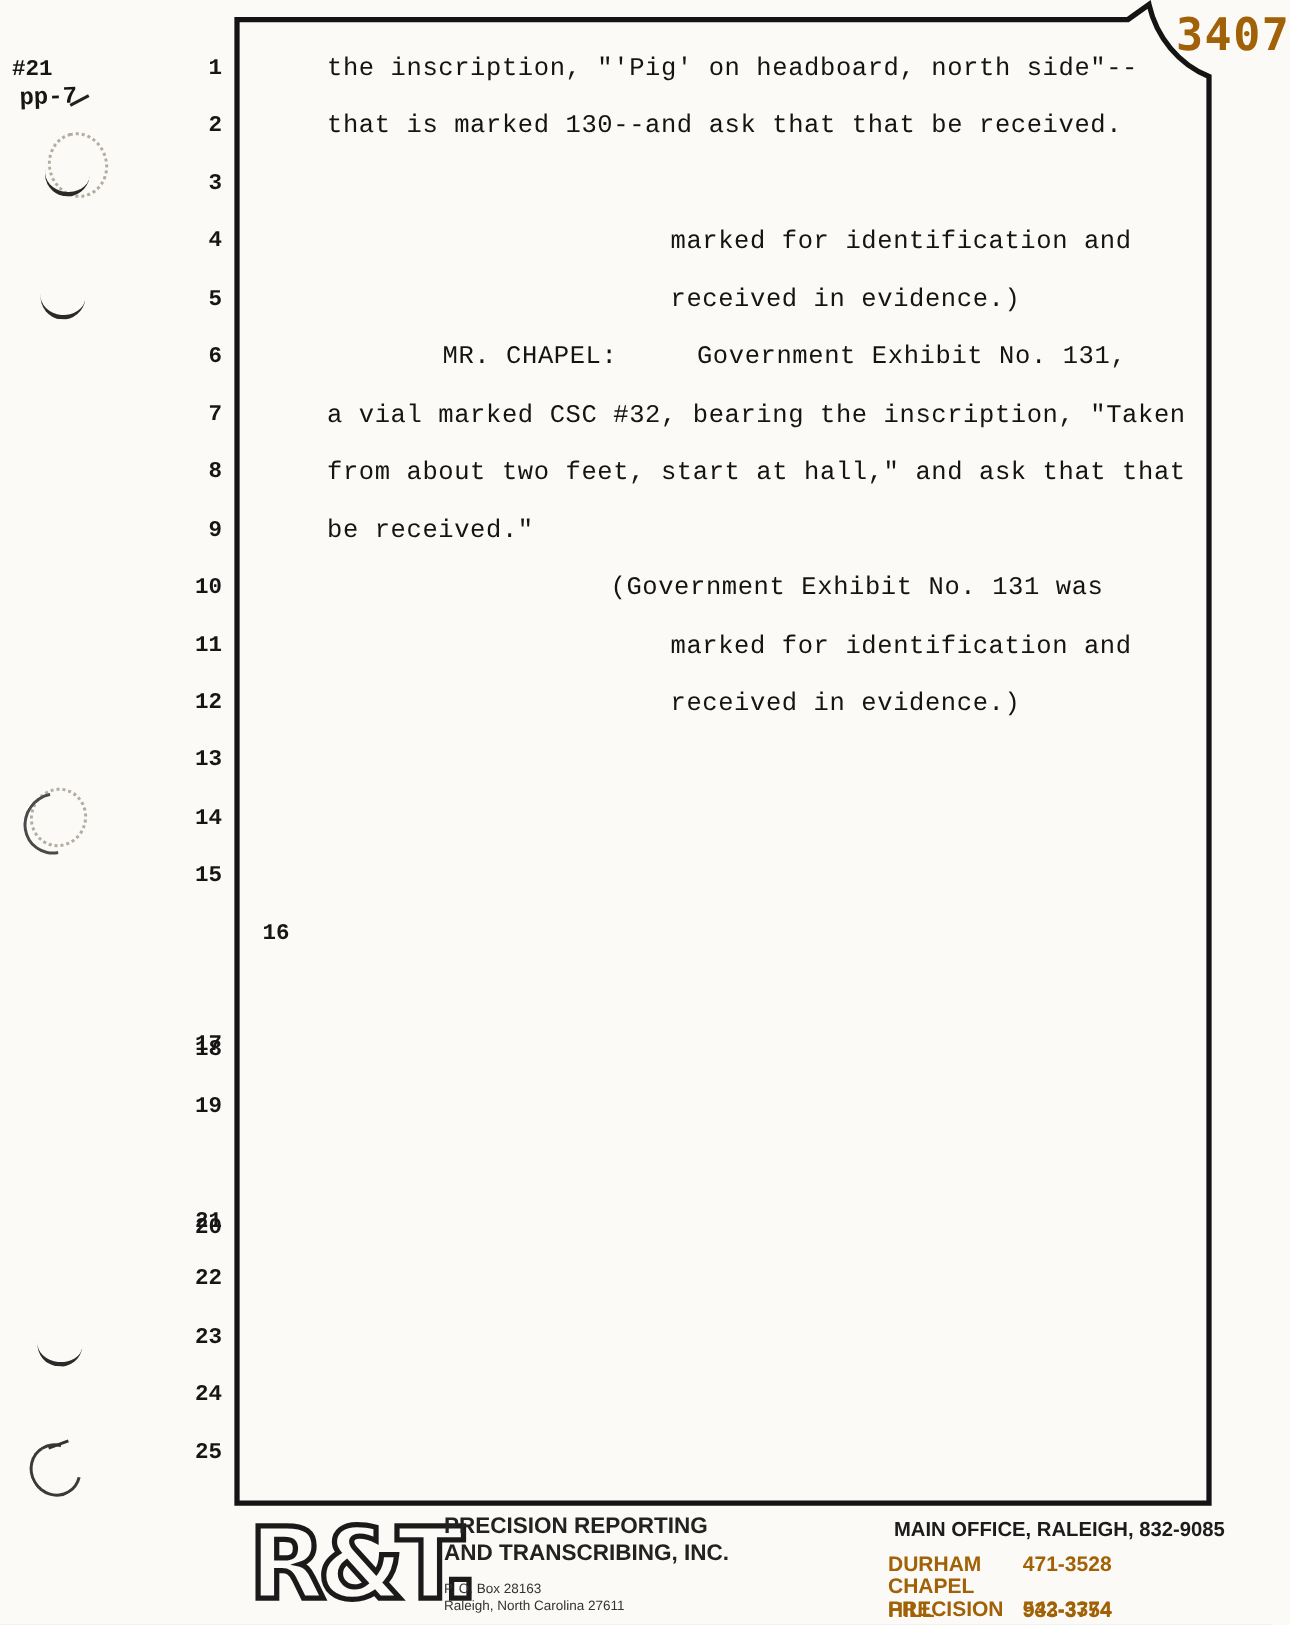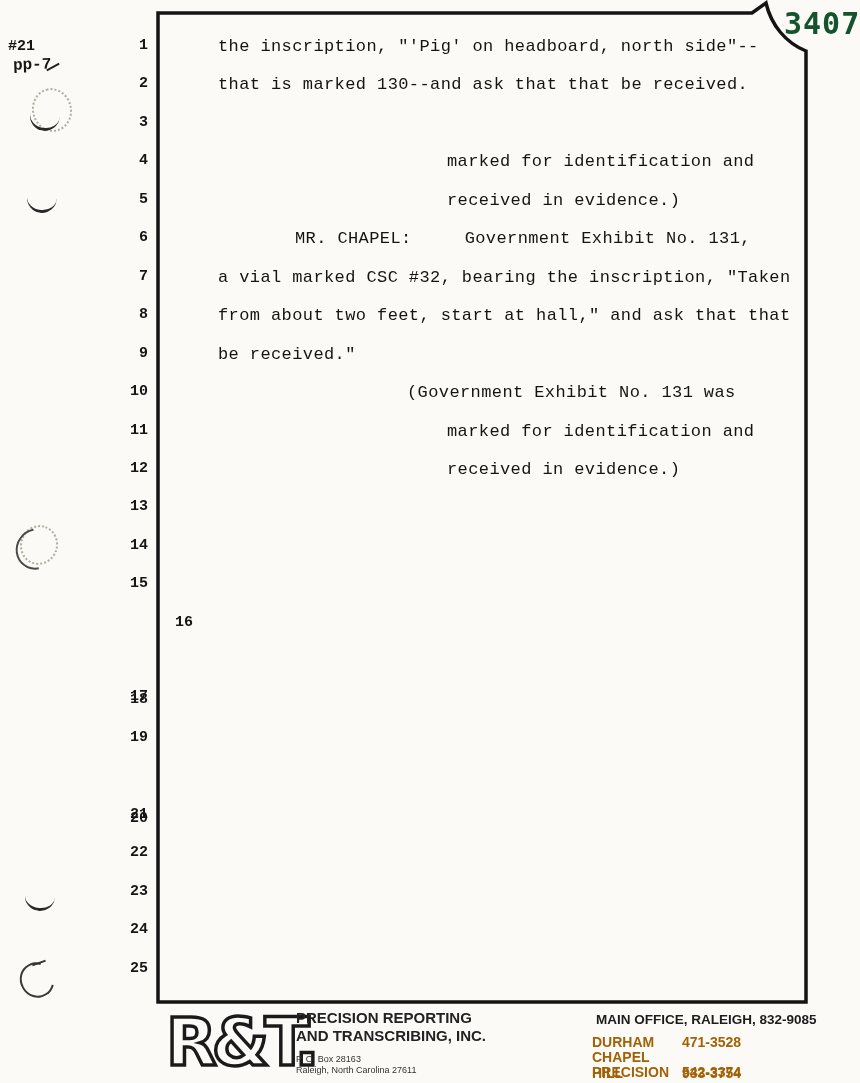--- a/index.html
+++ b/index.html
@@ -8,21 +8,21 @@
     background:#fbfaf6;overflow:hidden;
     font-family:"Liberation Mono","DejaVu Sans Mono",monospace;
     color:#161616;
   }
   
   .box-outline{position:absolute;left:0;top:0;width:860px;height:1083px;pointer-events:none;}
   
   .page-number{
     position:absolute;left:784px;top:6px;width:76px;
     font-family:"DejaVu Sans Mono",monospace;font-size:30px;font-weight:700;
-    letter-spacing:1px;color:#14532d;
+    letter-spacing:1px;color:#a16207;
   }
   
   .m-exhibit{position:absolute;left:8px;top:38px;font-size:15px;font-weight:700;}
   .m-pp{position:absolute;left:13px;top:56px;font-size:16px;font-weight:700;transform:rotate(-2deg);}
   .pp-strike{position:absolute;left:46px;top:66px;width:14px;height:0;border-top:2px solid #222;transform:rotate(-28deg);}
   
   .smudge{position:absolute;border-radius:50%;}
   .sm-dotted{border:2px dotted #b3aca0;}
   .sm-arc{border:none;border-bottom:3px solid #2a2a2a;}
   .sm-c{border:2.5px solid #4a4a4a;border-right-color:transparent;border-top-color:transparent;}

